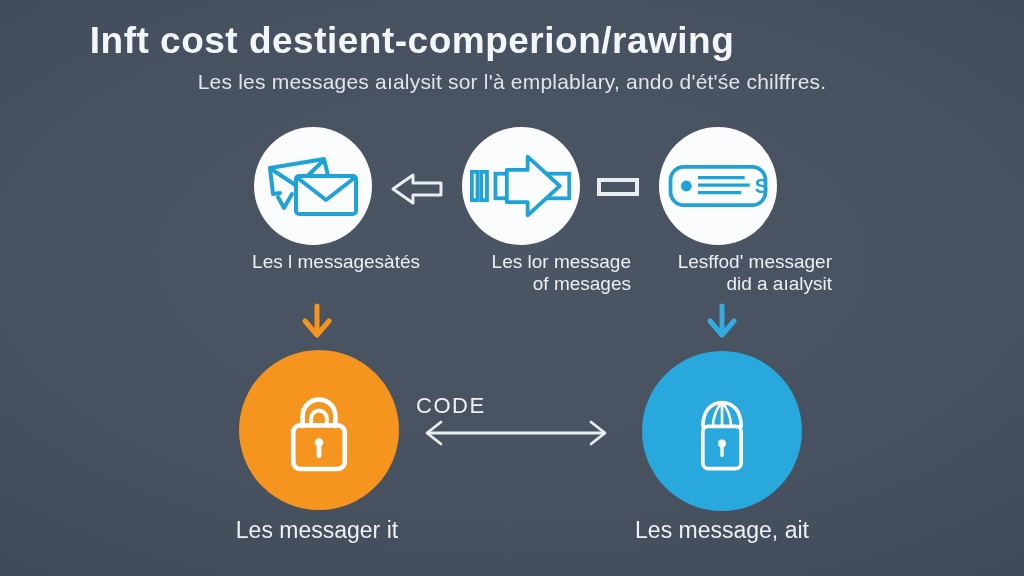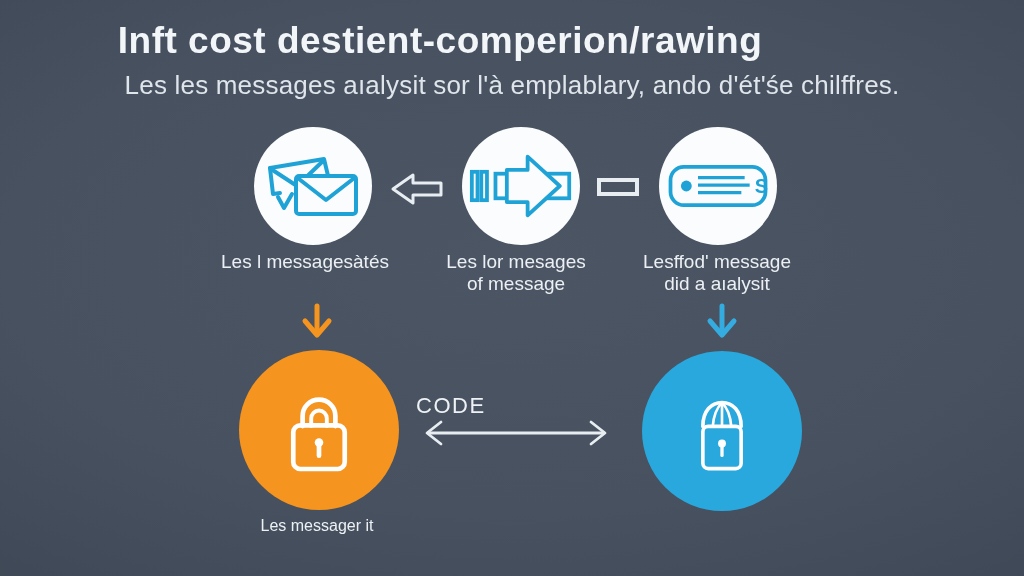--- a/index.html
+++ b/index.html
@@ -3,54 +3,54 @@
 <meta charset="utf-8">
 <style>
   html,body{margin:0;padding:0;}
   body{font-family:"Liberation Sans","DejaVu Sans",sans-serif;}
   .canvas{
     position:relative;width:1024px;height:576px;overflow:hidden;
     background:radial-gradient(ellipse 90% 80% at 50% 45%, #4B5563 0%, #475160 55%, #3D4653 100%);
   }
   .title{
     position:absolute;top:20px;left:0;width:824px;text-align:center;
-    color:#F3F6F8;font-size:37px;font-weight:700;letter-spacing:.5px;padding-left:28px;
+    color:#F3F6F8;font-size:37px;font-weight:700;letter-spacing:.5px;
   }
   .subtitle{
     position:absolute;top:70px;left:0;width:1024px;text-align:center;
-    color:#DFE5EB;font-size:26px;font-weight:400;letter-spacing:.2px;
+    color:#DFE5EB;font-size:21px;font-weight:400;letter-spacing:.2px;
   }
   .circle{
     position:absolute;border-radius:50%;
     display:flex;align-items:center;justify-content:center;
   }
   .circle.white{width:118px;height:118px;background:#FBFCFD;top:127px;}
   .c1{left:254px;} .c2{left:462px;} .c3{left:659px;}
   .connector{position:absolute;}
   .step-label{
-    position:absolute;top:251px;width:230px;text-align:center;
+    position:absolute;top:251px;width:230px;text-align:right;
     color:#ECF0F4;font-size:19px;line-height:22px;font-weight:400;
   }
   .sl1{left:190px;} .sl2{left:401px;} .sl3{left:602px;}
   .down-arrow{position:absolute;top:302px;width:36px;height:40px;}
   .da-left{left:299px;} .da-right{left:704px;}
   .big-circle{
     position:absolute;width:160px;height:160px;border-radius:50%;
     display:flex;align-items:center;justify-content:center;
   }
   .bc-left{left:239px;top:350px;background:#F5941E;}
   .bc-right{left:642px;top:351px;background:#29A8DE;}
   .code-label{
     position:absolute;top:393px;left:416px;width:200px;text-align:left;
     color:#EEF2F5;font-size:22px;letter-spacing:1.5px;font-weight:400;
   }
   .double-arrow{position:absolute;left:414px;top:417px;}
   .bottom-label{
     position:absolute;top:517px;width:210px;text-align:center;
-    color:#EDF1F4;font-size:16px;font-weight:400;
+    color:#EDF1F4;font-size:23px;font-weight:400;
   }
   .bl-left{left:212px;} .bl-right{left:617px;}
   svg{display:block;}
 </style>
 </head>
 <body>
 
 <div class="canvas">
 
   <div class="title">Inft cost destient-comperion/rawing</div>
@@ -108,25 +108,25 @@
         </g>
         <text x="104" y="34" font-size="24" font-weight="700" fill="#1FA3D6">S</text>
       </svg>
     </span>
   </div>
 
   <div class="step-label sl1">
     <div>Les l messagesàtés</div>
   </div>
   <div class="step-label sl2">
-    <div>Les lor mesages</div>
-    <div>of message</div>
+    <div>Les lor message</div>
+    <div>of mesages</div>
   </div>
   <div class="step-label sl3">
-    <div>Lesffod' message</div>
+    <div>Lesffod' messager</div>
     <div>did a aıalysit</div>
   </div>
 
   <div class="down-arrow da-left">
     <svg width="36" height="40" viewBox="0 0 36 40">
       <g fill="none" stroke="#F5941E" stroke-width="5" stroke-linecap="round" stroke-linejoin="round">
         <path d="M18 4 V30"></path>
         <path d="M6 19 L18 33 L30 19"></path>
       </g>
     </svg>
@@ -176,14 +176,15 @@
           <path d="M50 22 C58 30 63 44 64 58" stroke-width="4"></path>
           <path d="M50 22 V58" stroke-width="4"></path>
           <circle cx="50" cy="84" r="6" fill="#FFFFFF" stroke="none"></circle>
           <path d="M50 88 V102" stroke-width="5"></path>
         </g>
       </svg>
     </span>
   </div>
 
   <div class="bottom-label bl-left">Les messager it</div>
+  <div class="bottom-label bl-right">Les message, ait</div>
 
 </div>
 
 </body></html>

